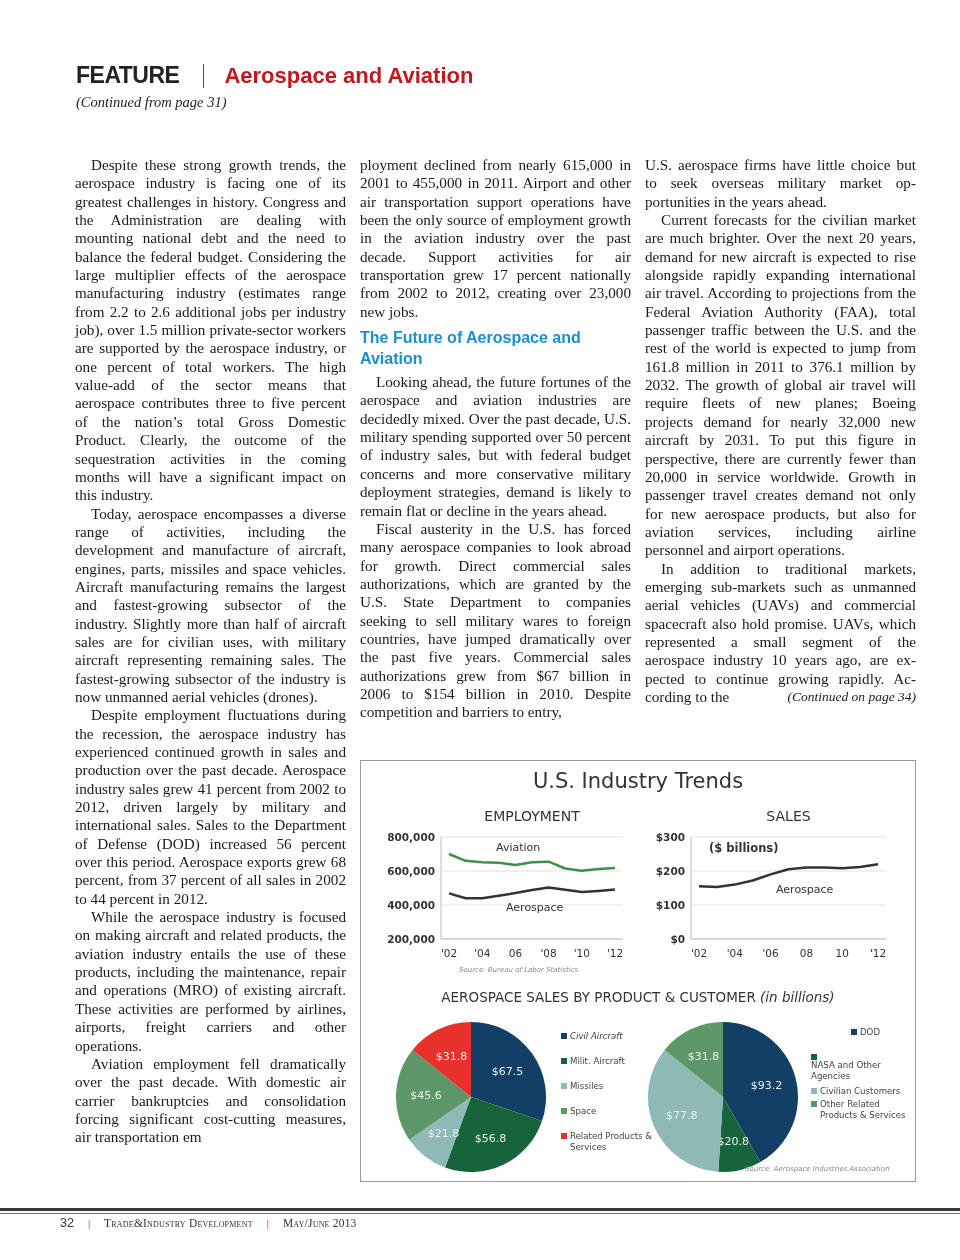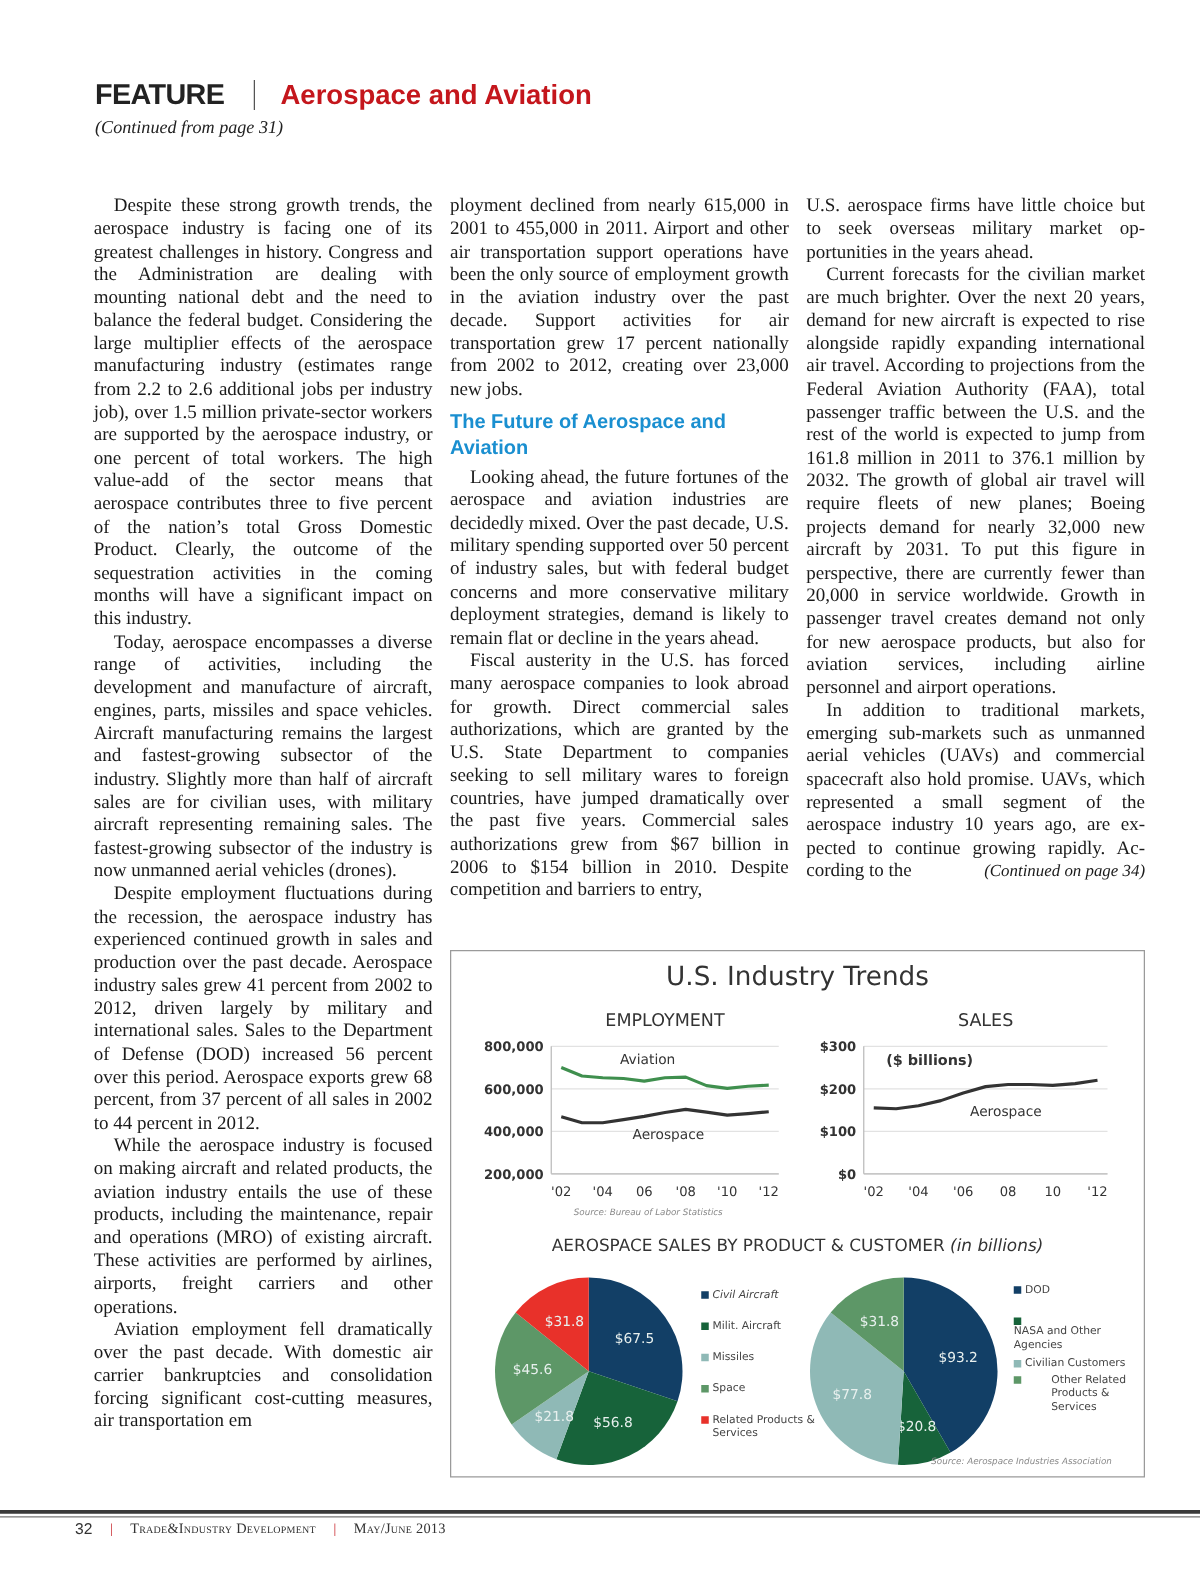--- a/index.html
+++ b/index.html
@@ -163,33 +163,33 @@
       <path d="M80 80 L80.00 5.00 A75 75 0 0 1 117.44 144.99 Z" fill="#123f66"></path>
       <text x="123.47211204921155" y="72.37350121572288" text-anchor="middle" font-size="11" fill="#e8f0ee">$93.2</text>
       <path d="M80 80 L117.44 144.99 A75 75 0 0 1 75.37 154.86 Z" fill="#17633a"></path>
       <text x="90.27743060840842" y="127.81066559742445" text-anchor="middle" font-size="11" fill="#e8f0ee">$20.8</text>
       <path d="M80 80 L75.37 154.86 A75 75 0 0 1 21.55 33.00 Z" fill="#8fb9b6"></path>
       <text x="38.83577829441837" y="102.17984739687662" text-anchor="middle" font-size="11" fill="#e8f0ee">$77.8</text>
       <path d="M80 80 L21.55 33.00 A75 75 0 0 1 80.00 5.00 Z" fill="#5d9767"></path>
       <text x="60.55664813734835" y="43.4172934817659" text-anchor="middle" font-size="11" fill="#e8f0ee">$31.8</text>
     </svg>
   <div class="legend" id="legend2" style="left:450px;top:266px;">
-      <div class="li" style="margin-bottom: 14px;">
+      <div class="li" style="margin-bottom: 14px; margin-left: 40px;">
         <span class="sw" style="background: rgb(18, 63, 102);"></span>
         <span style="max-width: 90px;">DOD</span>
       </div>
       <div class="li" style="margin-bottom: 4px; flex-direction: column;">
         <span class="sw" style="background: rgb(23, 99, 58);"></span>
         <span style="max-width: 90px;">NASA and Other Agencies</span>
       </div>
       <div class="li" style="margin-bottom: 2px;">
         <span class="sw" style="background: rgb(143, 185, 182);"></span>
         <span style="max-width: 90px;">Civilian Customers</span>
       </div>
-      <div class="li" style="margin-bottom: 14px; gap: 21px;">
+      <div class="li" style="margin-bottom: 14px;">
         <span class="sw" style="background: rgb(93, 151, 103);"></span>
         <span style="max-width: 90px;">Other Related Products &amp; Services</span>
       </div>
     </div>
 
   <div class="fig-source" style="left:384px;top:404px;">Source: Aerospace Industries Association</div>
 </div>
 
 <div class="footer-rule1"></div>
 <div class="footer-rule2"></div>

